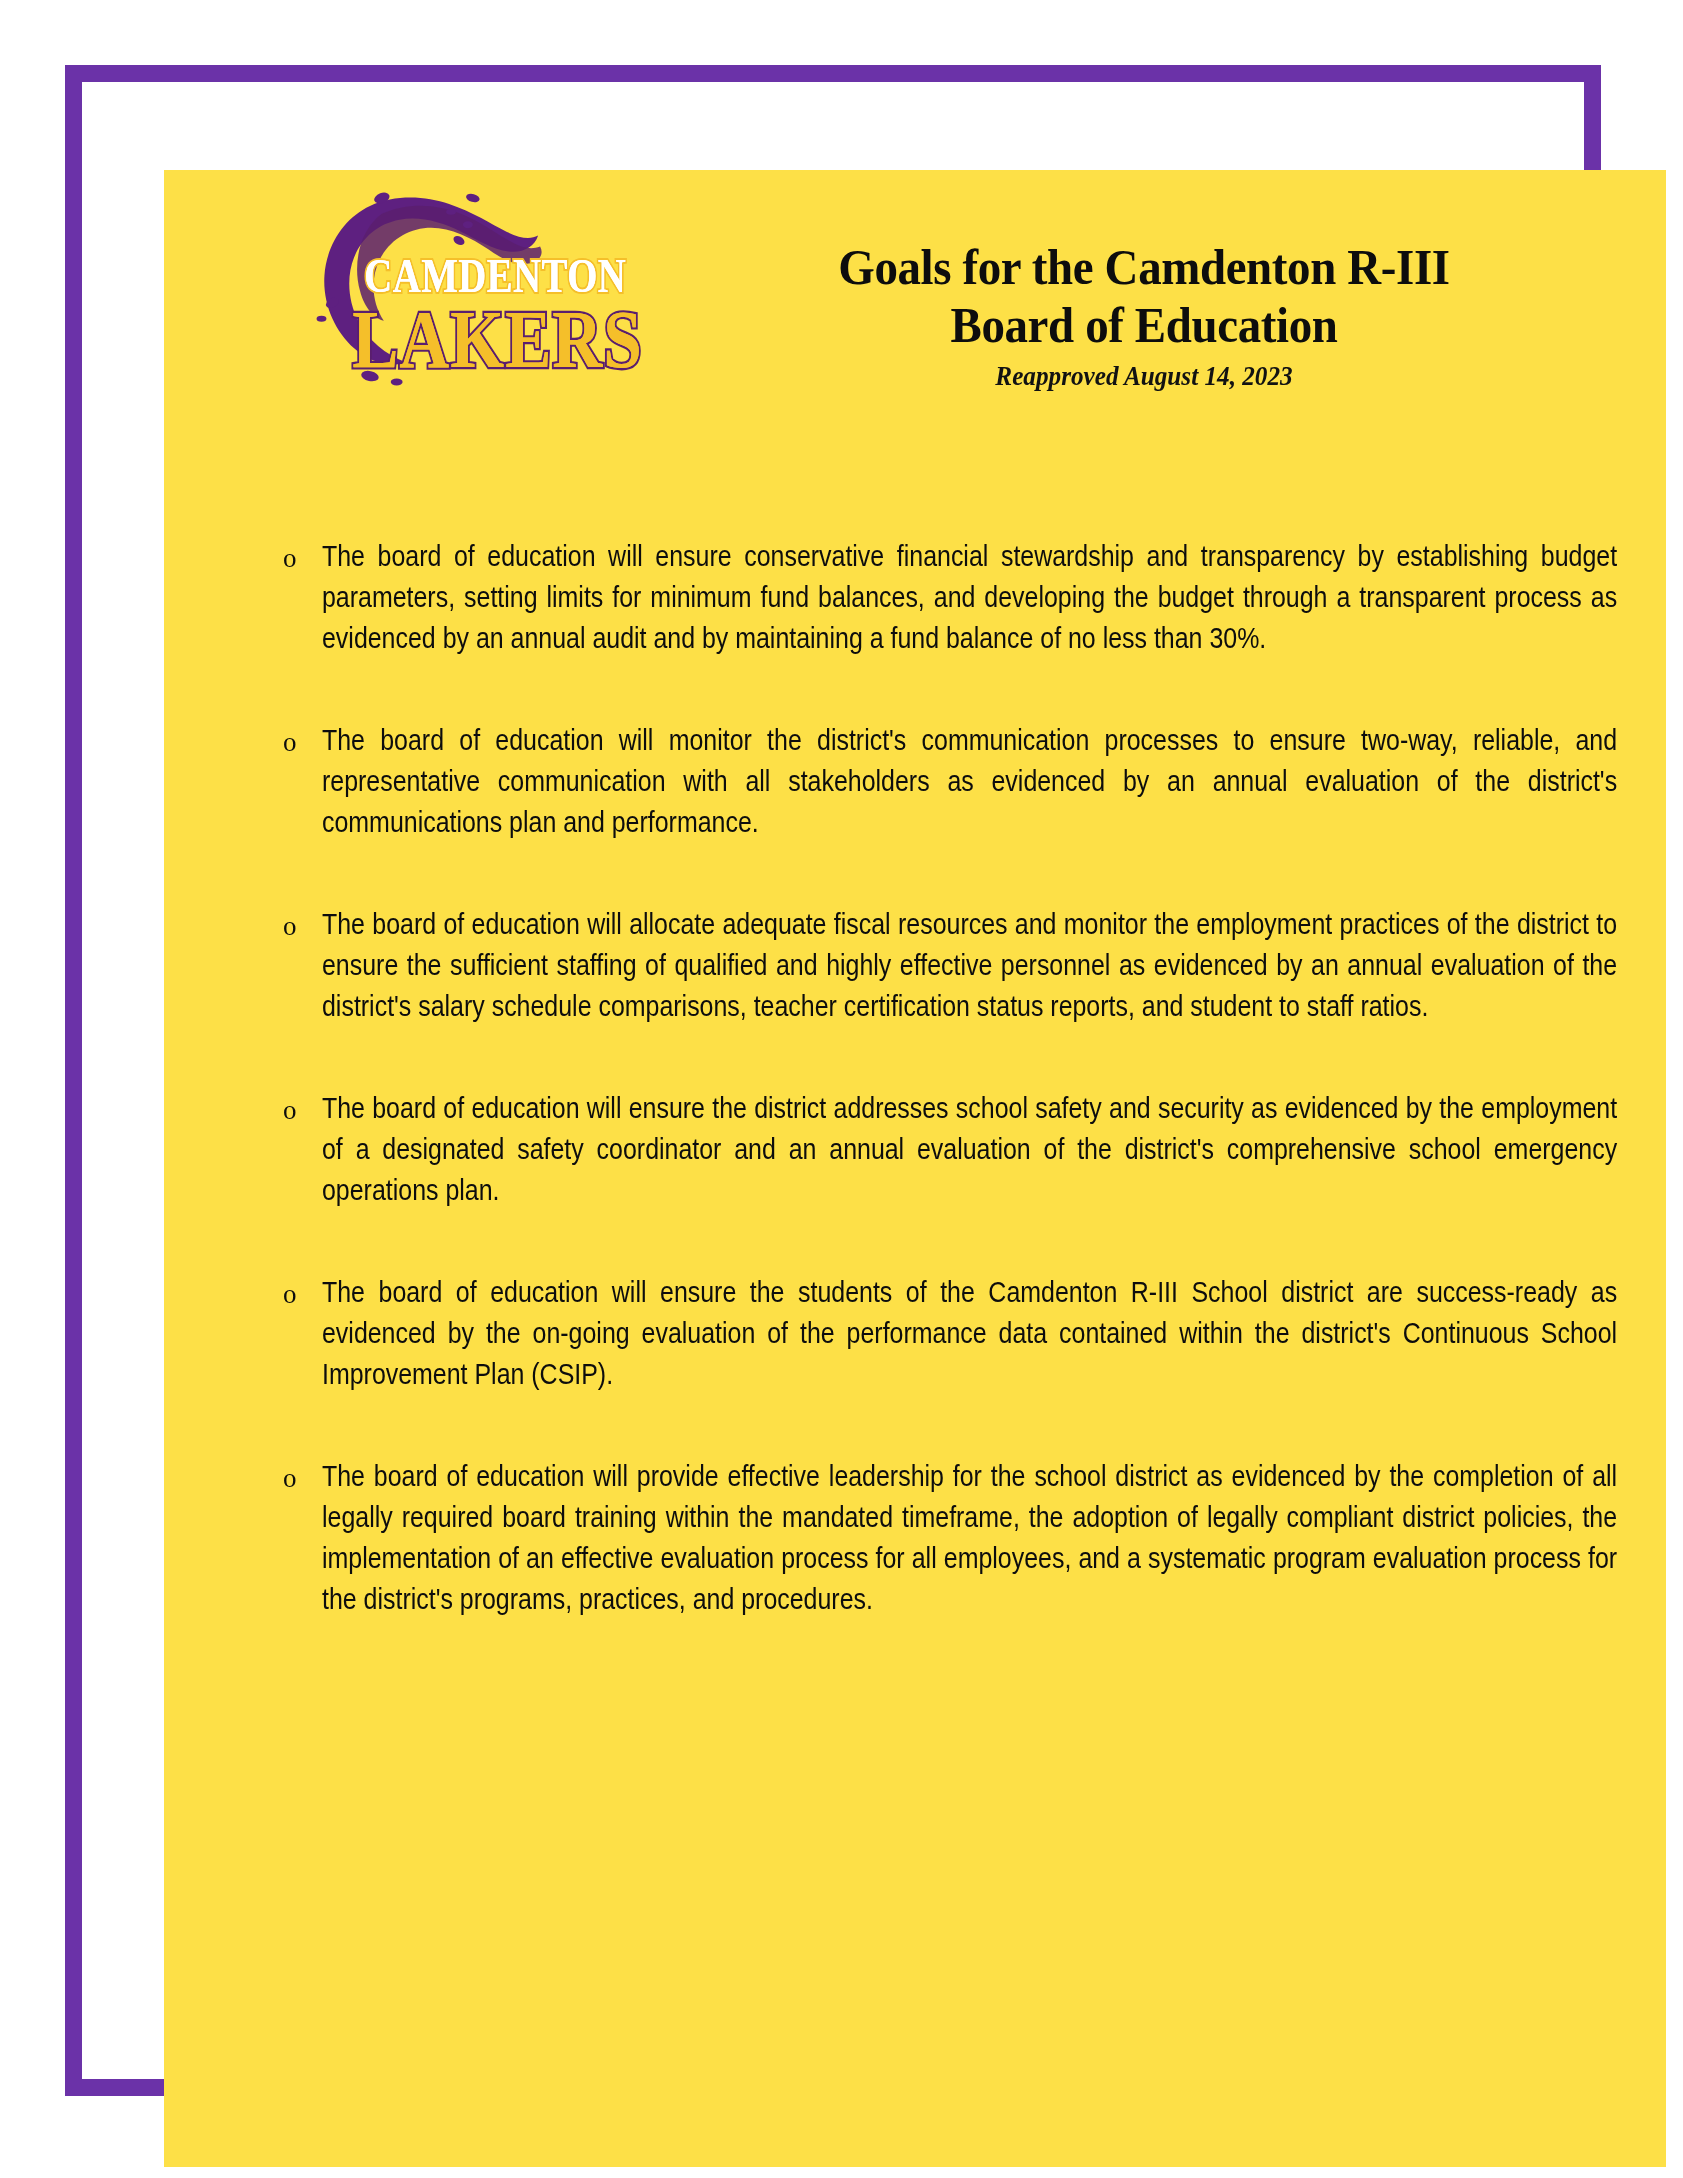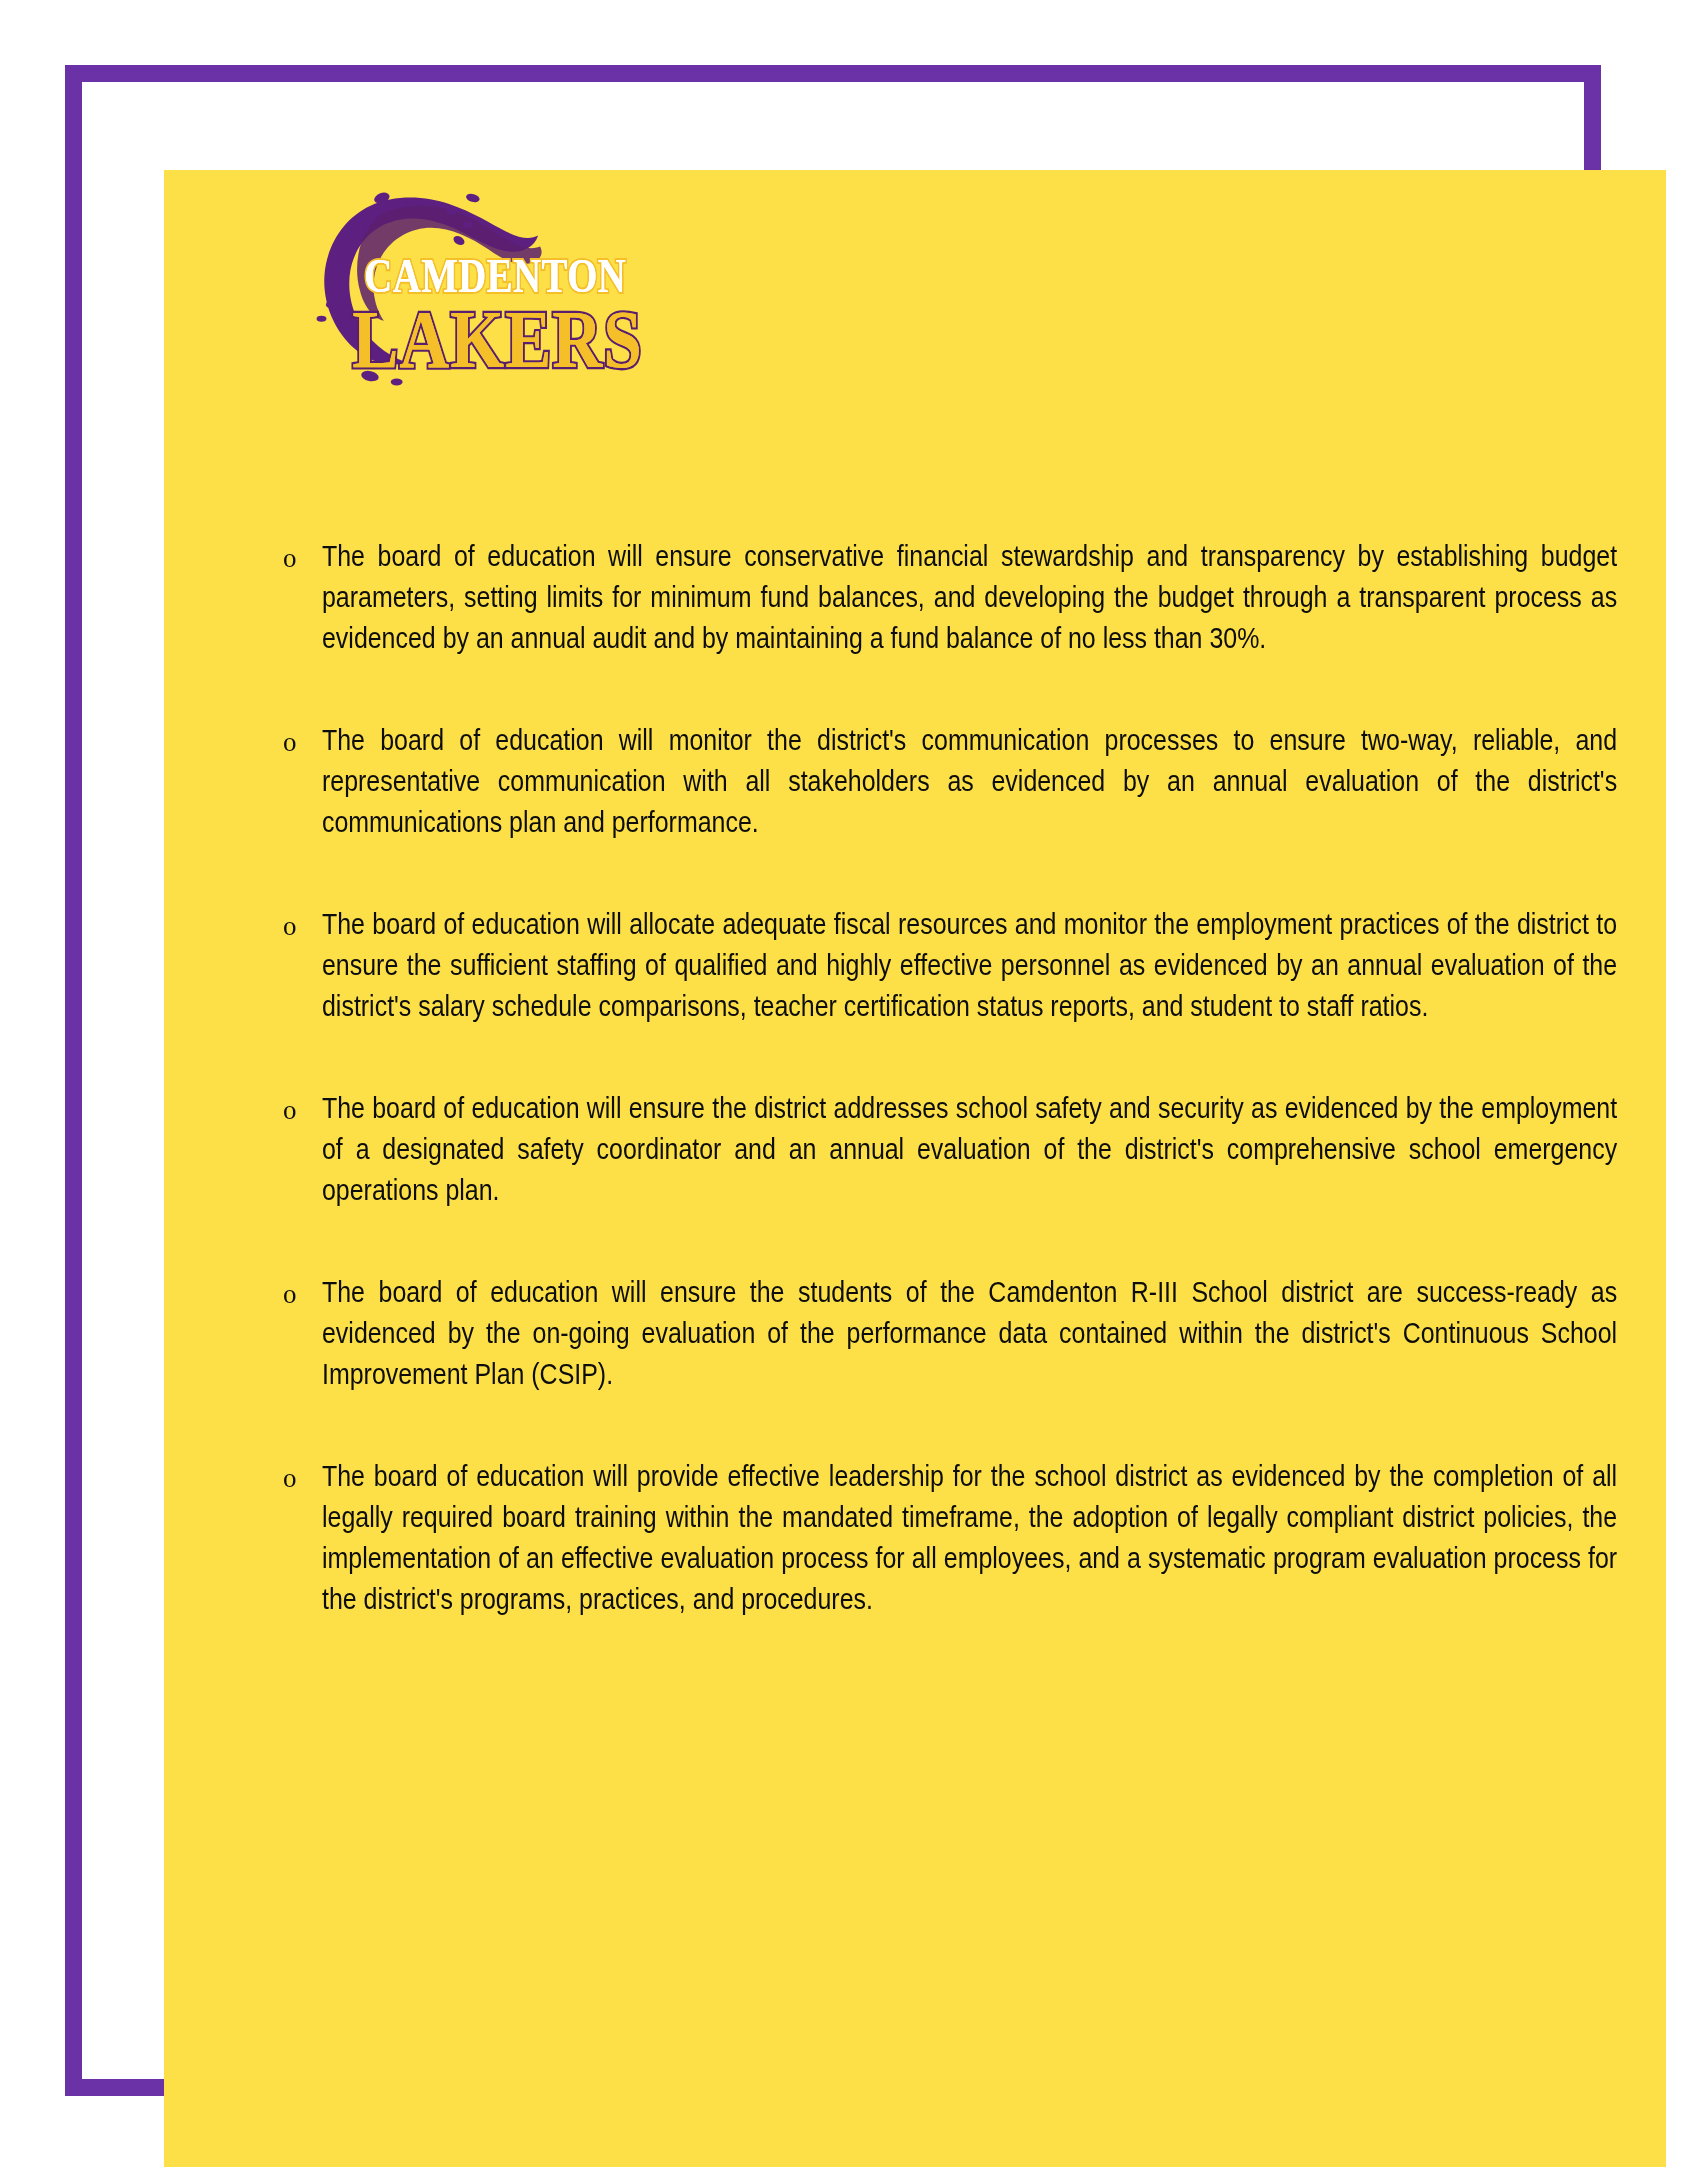--- a/index.html
+++ b/index.html
@@ -173,20 +173,25 @@
               <text x="90" y="105" font-family="'Liberation Serif','DejaVu Serif',serif" font-size="40" font-weight="bold" letter-spacing="0.5" transform="scale(0.98,1.22) translate(2,-22)" fill="#FFFFFF">CAMDENTON</text>
             </g>
 
             <g>
               <text x="78" y="178" font-family="'Liberation Serif','DejaVu Serif',serif" font-size="70" font-weight="bold" letter-spacing="1" transform="scale(1.0,1.18) translate(0,-28)" fill="#F5BF2A" stroke="#5A1E6E" stroke-width="4" paint-order="stroke">LAKERS</text>
               <text x="78" y="178" font-family="'Liberation Serif','DejaVu Serif',serif" font-size="70" font-weight="bold" letter-spacing="1" transform="scale(1.0,1.18) translate(0,-28)" fill="#F5BF2A">LAKERS</text>
             </g>
           </svg>
         </div>
 
+        <div class="title-block">
+          <div class="doc-title">Goals for the Camdenton R-III</div>
+          <div class="doc-title">Board of Education</div>
+          <div class="doc-subtitle">Reapproved August 14, 2023</div>
+        </div>
 
       </div>
 
       <div class="goals">
 
         <div class="goal-item">
           <span class="goal-marker">o</span>
           <div class="goal-text">The board of education will ensure conservative financial stewardship and transparency by establishing budget parameters, setting limits for minimum fund balances, and developing the budget through a transparent process as evidenced by an annual audit and by maintaining a fund balance of no less than 30%.</div>
         </div>
 

